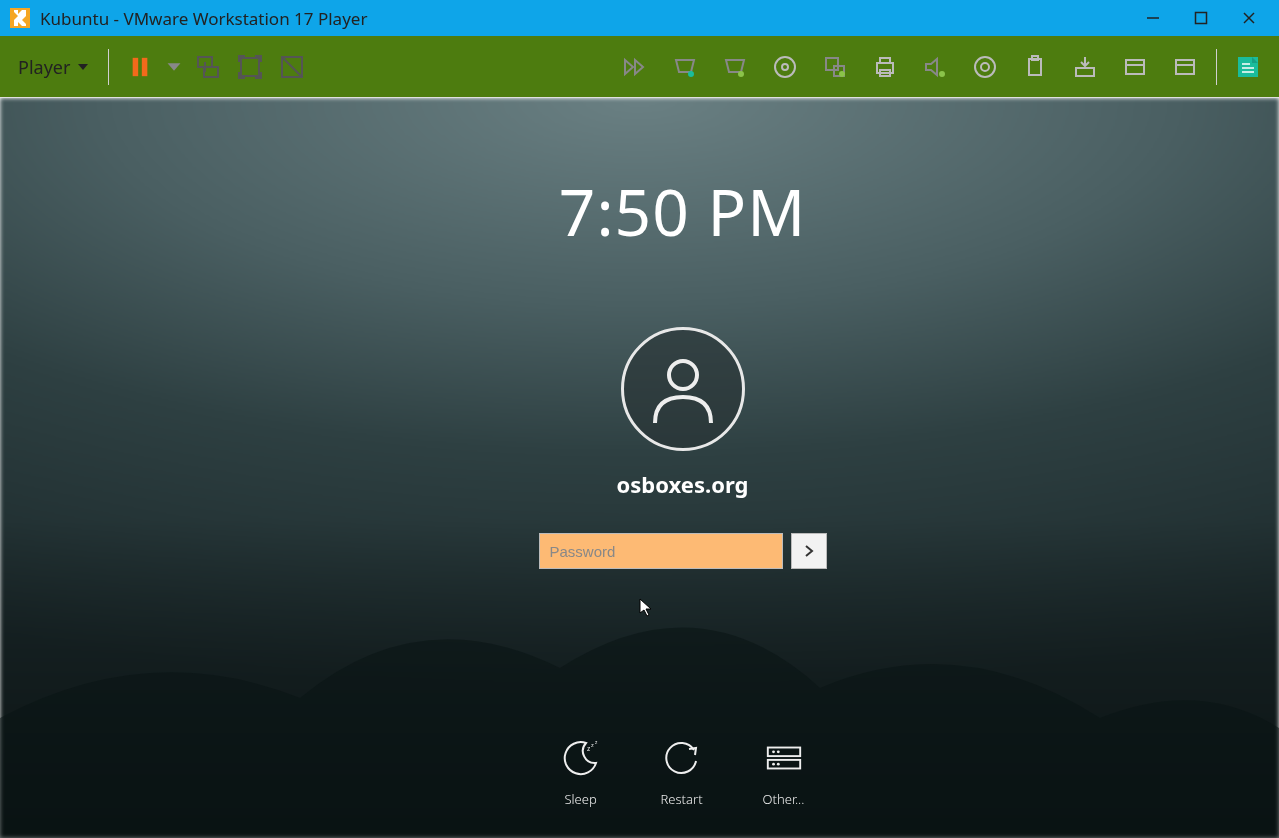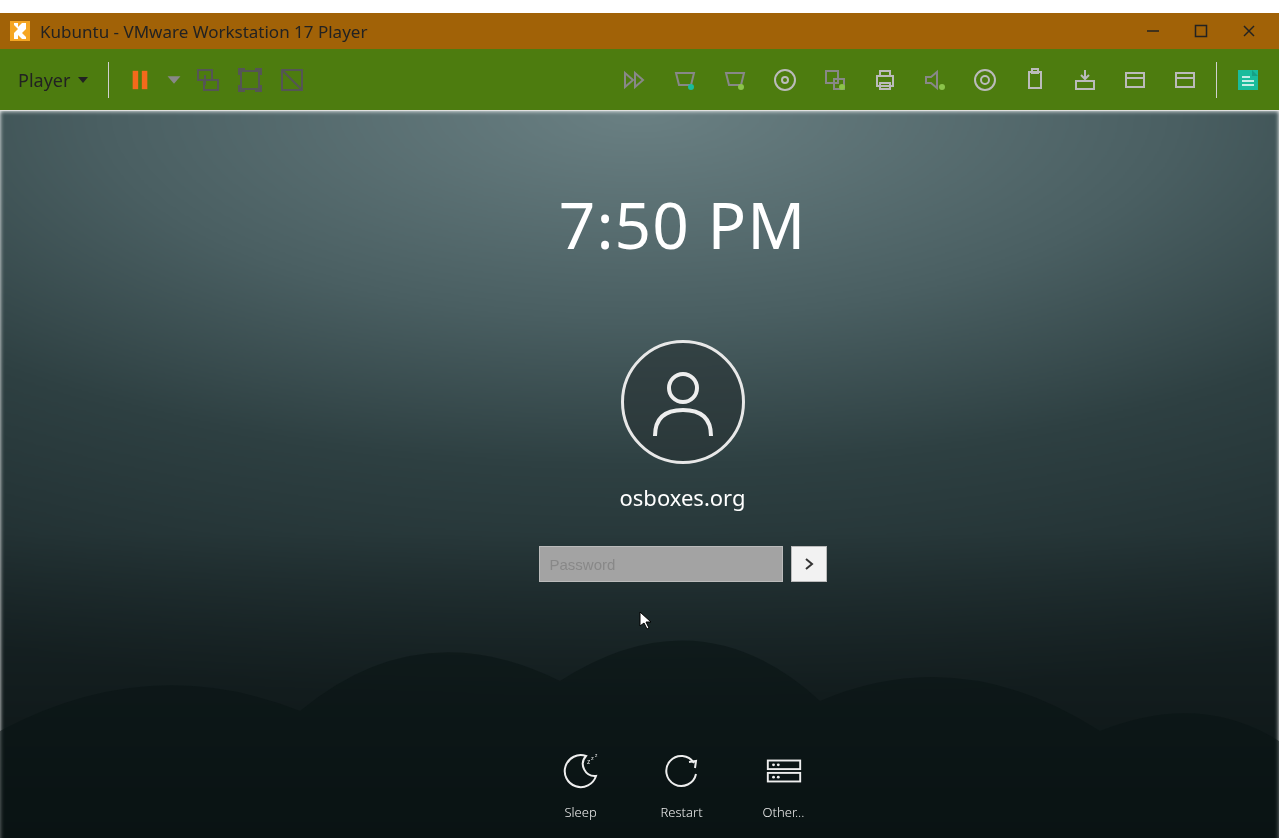--- a/index.html
+++ b/index.html
@@ -1,19 +1,19 @@
 <!DOCTYPE html>
 <html><head>
 <meta charset="utf-8">
 <style>
   * { box-sizing: border-box; margin: 0; padding: 0; }
   html, body { width: 1279px; height: 838px; font-family: "Segoe UI", "Noto Sans", sans-serif; overflow: hidden; }
   
   
-  .titlebar { height: 36px; background: #a16207; display: flex; align-items: center; padding: 0 8px; margin-top: 13px; }
+  .titlebar { height: 36px; background: #0ea5e9; display: flex; align-items: center; padding: 0 8px; }
   .titlebar .app-icon { width: 24px; height: 24px; margin-right: 8px; }
   .titlebar .title-text { font-size: 17px; color: #222; flex: 1; }
   .titlebar .win-controls { display: flex; gap: 28px; padding-right: 12px; }
   .titlebar .win-btn { width: 20px; height: 20px; display: flex; align-items: center; justify-content: center; cursor: pointer; color: #222; }
   
   
   .toolbar { height: 62px; background: #4d7c0f; border-bottom: 1px solid #e0e0e0; display: flex; align-items: center; padding: 0 10px; }
   .toolbar .player-menu { font-size: 18px; color: #222; display: flex; align-items: center; gap: 6px; padding: 4px 8px; cursor: pointer; }
   .toolbar .sep { width: 1px; height: 36px; background: #d0d0d0; margin: 0 10px; }
   .toolbar .tb-btn { width: 34px; height: 34px; display: flex; align-items: center; justify-content: center; cursor: pointer; color: #555; margin: 0 4px; }
@@ -29,24 +29,24 @@
   .guest-bg { position: absolute; inset: 0; background: radial-gradient(ellipse 120% 80% at 50% 0%, #6a8083 0%, #4a5f62 35%, #2e4042 60%, #1a2729 100%); filter: blur(2px); }
   .guest-bg::after { content:""; position:absolute; left:0; right:0; bottom:0; height:320px; background: linear-gradient(to top, rgba(8,14,14,0.85), rgba(0,0,0,0)); }
   .mountain { position:absolute; bottom:0; left:0; right:0; height:320px; }
   
   .lock-content { position: relative; z-index: 2; width: 100%; height: 100%; display: flex; flex-direction: column; align-items: center; color: #fff; margin-left: 43px; }
   .clock { margin-top: 70px; font-size: 64px; font-weight: 400; letter-spacing: 1px; }
   .date { margin-top: 14px; font-size: 30px; font-weight: 300; }
   
   .user-block { margin-top: 72px; display: flex; flex-direction: column; align-items: center; }
   .avatar { width: 124px; height: 124px; border-radius: 50%; border: 3px solid #e8e8e8; background: rgba(40,50,52,0.6); display:flex; align-items:center; justify-content:center; }
-  .username { margin-top: 18px; font-size: 22px; font-weight: 400; }
+  .username { margin-top: 18px; font-size: 22px; font-weight: 700; }
   
   .pw-row { margin-top: 34px; display: flex; gap: 8px; }
-  .pw-input { width: 244px; height: 36px; background: #a3a3a3; border: 1px solid #bbb; padding: 0 10px; font-size: 15px; color: #333; outline: none; }
+  .pw-input { width: 244px; height: 36px; background: #fdba74; border: 1px solid #bbb; padding: 0 10px; font-size: 15px; color: #333; outline: none; }
   .pw-input::placeholder { color: #888; }
   .login-btn { width: 36px; height: 36px; background: #f2f2f2; border: 1px solid #bbb; display:flex; align-items:center; justify-content:center; cursor:pointer; }
   
   .actions { position: absolute; bottom: 30px; left: 0; right: 0; display: flex; justify-content: center; gap: 60px; }
   .action { display:flex; flex-direction:column; align-items:center; gap: 12px; cursor:pointer; color:#eee; }
   .action-icon { width: 40px; height: 40px; display:flex; align-items:center; justify-content:center; }
   .action-label { font-size: 13px; font-weight: 300; }
   
   .cursor { position: absolute; z-index: 5; }
 </style>

